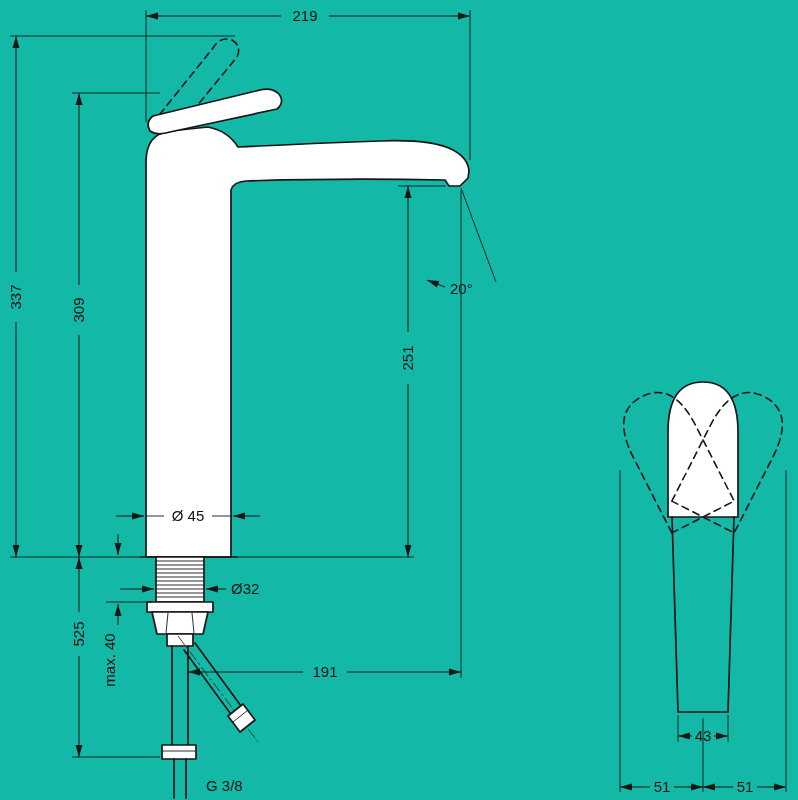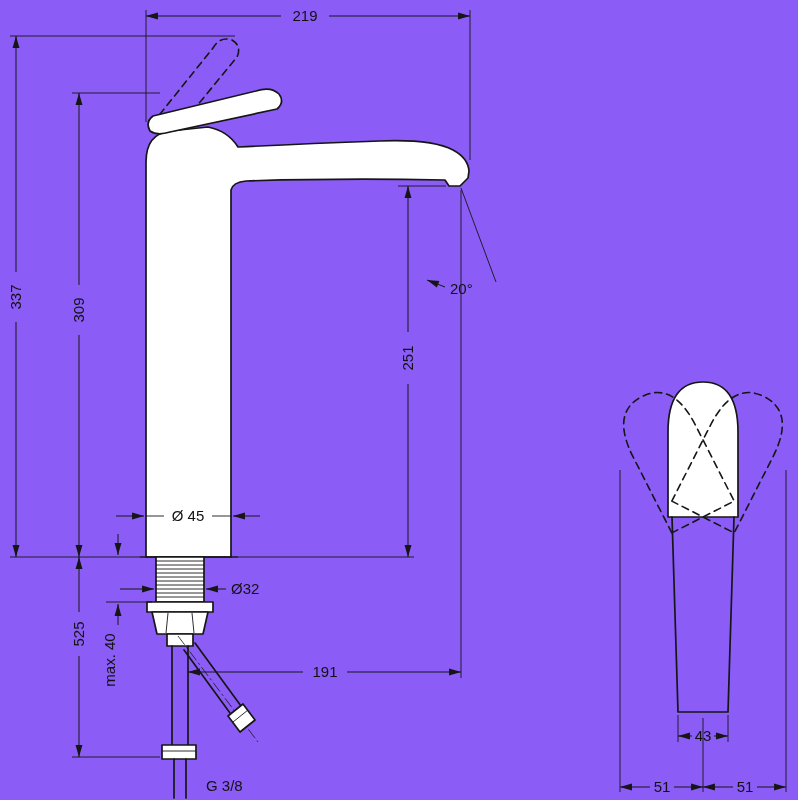--- a/index.html
+++ b/index.html
@@ -1,16 +1,16 @@
 <!DOCTYPE html>
 <html><head>
 <meta charset="utf-8">
 <style>
   html,body{margin:0;padding:0;background:#ffffff;}
-  .page{width:798px;height:800px;background:#8b5cf6;position:relative;overflow:hidden;}
+  .page{width:798px;height:800px;background:#14b8a6;position:relative;overflow:hidden;}
   svg{display:block;}
   svg text{font-family:"Liberation Sans", sans-serif;font-size:15px;fill:#121212;}
   .obj{fill:none;stroke:#161616;stroke-width:1.7;stroke-linecap:round;stroke-linejoin:round;}
   .objw{fill:#ffffff;stroke:#161616;stroke-width:1.7;stroke-linejoin:round;}
   .dash{fill:none;stroke:#161616;stroke-width:1.6;stroke-dasharray:7 5;stroke-linecap:round;stroke-linejoin:round;}
   .thin{stroke:#161616;stroke-width:0.9;fill:none;}
   .dim{stroke:#161616;stroke-width:1;fill:none;}
   .cl{stroke:#161616;stroke-width:0.8;fill:none;stroke-dasharray:11 3 2.5 3;}
 </style>
 </head>

